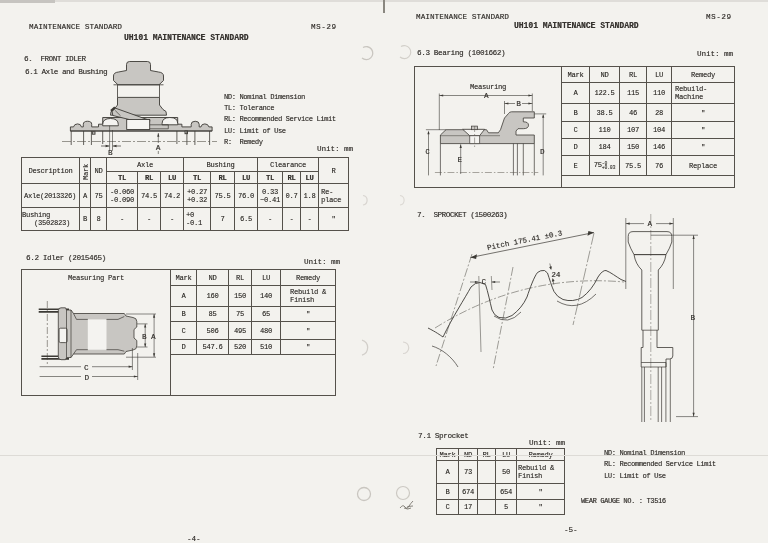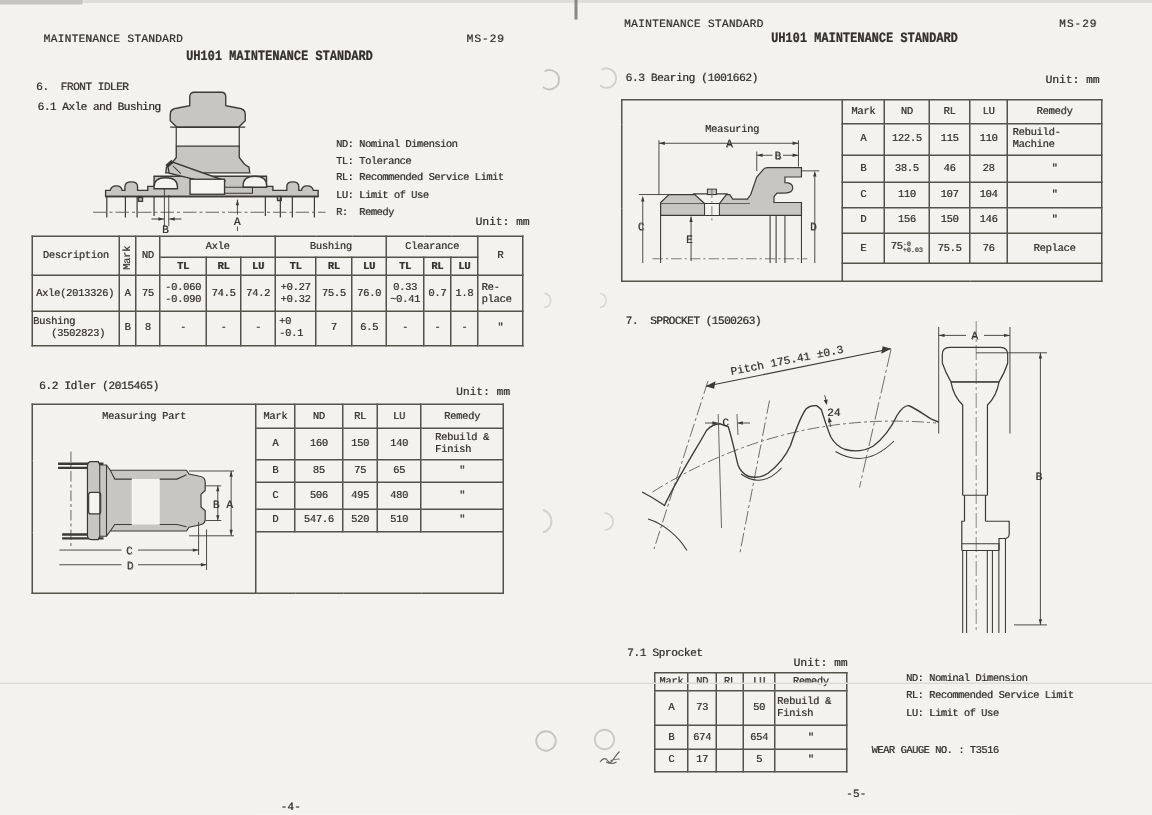--- a/index.html
+++ b/index.html
@@ -302,21 +302,21 @@
           </tr>
 <tr style="height:17px;">
             <td>C</td>
             <td>110</td>
             <td>107</td>
             <td>104</td>
             <td>"</td>
           </tr>
 <tr style="height:17px;">
             <td>D</td>
-            <td>156</td>
+            <td>184</td>
             <td>150</td>
             <td>146</td>
             <td>"</td>
           </tr>
 <tr style="height:20px;">
             <td>E</td>
             <td>75<span style="display:inline-block;vertical-align:-2px;line-height:4px;font-size:4.5px;letter-spacing:0;text-align:left;white-space:nowrap;">-0<br>+0.03</span></td>
             <td>75.5</td>
             <td>76</td>
             <td>Replace</td>

